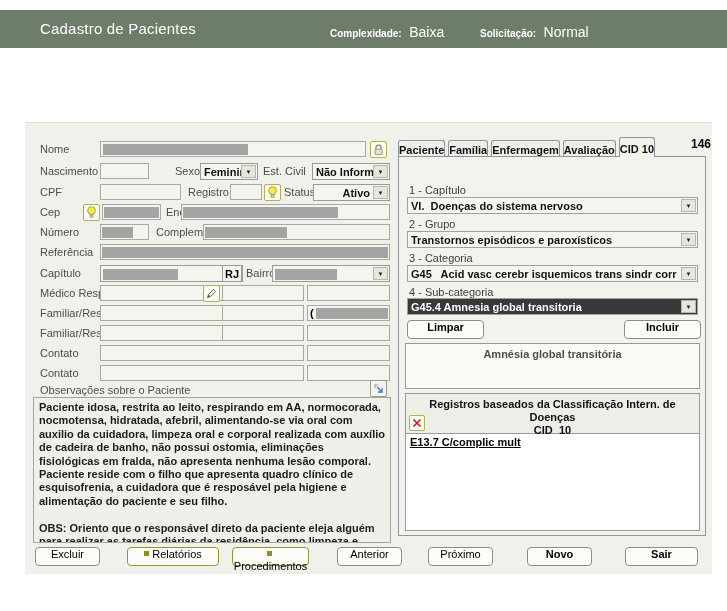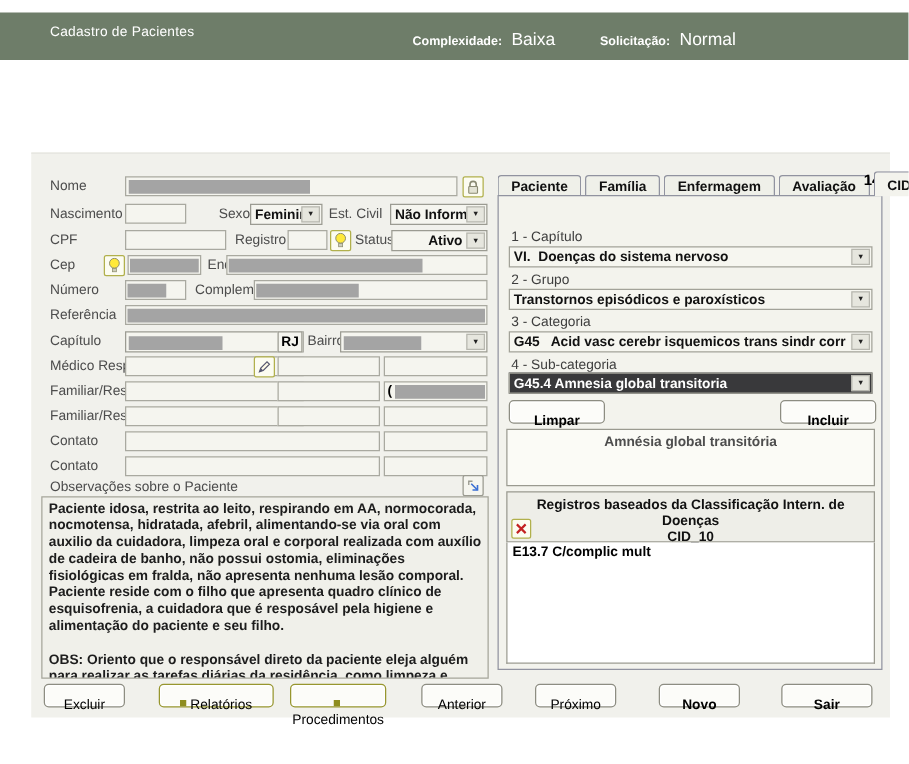--- a/index.html
+++ b/index.html
@@ -2,21 +2,21 @@
 <html><head>
 <meta charset="utf-8">
 <style>
   * { box-sizing: border-box; }
   html,body { margin:0; padding:0; background:#fff; }
   body { font-family:"Liberation Sans", sans-serif; }
   .screen { position:relative; width:727px; height:611px; background:#ffffff; overflow:hidden; }
 
   
   .header-bar { position:absolute; left:0; top:10px; width:727px; height:38px; background:#6e7d69; color:#fff; }
-  .header-title { position:absolute; left:40px; top:10px; font-size:11px; letter-spacing:0.2px; }
+  .header-title { position:absolute; left:40px; top:10px; font-size:15px; letter-spacing:0.2px; }
   .hlabel { font-size:10px; font-weight:bold; }
   .hvalue { font-size:14px; margin-left:3px; }
   .hgroup { position:absolute; top:13px; white-space:nowrap; }
 
   
   .panel { position:absolute; left:25px; top:122px; width:687px; height:452px; background:#f1f1ec; border-top:1px solid #e4e4de; }
 
   .row { position:absolute; left:0; width:687px; height:17px; }
   .flabel { position:absolute; top:2px; font-size:11px; color:#4c4c4c; white-space:nowrap; }
   .field { position:absolute; top:0; height:16px; background:#f5f5ef; border:1px solid #a9a9a0; }
@@ -26,40 +26,40 @@
   .selval.right { text-align:right; padding-right:19px; }
   .arrowbtn { position:absolute; right:1px; top:1px; width:15px; height:13px; background:#e6e6de; border:1px solid #b7b7af; font-size:6px; line-height:12px; text-align:center; color:#222; }
   .iconbtn { position:absolute; width:17px; height:17px; background:#fcfcf1; border:1px solid #b1b04c; border-radius:2px; display:flex; align-items:center; justify-content:center; }
   .iconbtn.plain { border:1px solid #9a9a90; background:#f5f5ef; }
   .ufbox { position:absolute; top:0; height:17px; background:#f5f5ef; border:1px solid #9b9b92; font-size:11px; font-weight:bold; text-align:center; padding-top:2px; }
 
   .obs-area { position:absolute; left:8px; top:274px; width:358px; height:146px; background:#f0f0ea; border:1px solid #a5a59b; font-size:11px; line-height:13.4px; font-weight:bold; color:#1c1c1c; padding:3px 5px; white-space:pre-wrap; overflow:hidden; }
 
   
   .tabs { position:absolute; left:373px; top:13px; height:21px; display:flex; align-items:flex-end; }
-  .tab { font-size:11px; font-weight:bold; color:#111; background:#eff0e9; border:1px solid #9193a0; border-bottom:none; border-radius:3px 3px 0 0; margin-right:3px; padding:3px 10px 2px; height:17px; white-space:nowrap; }
+  .tab { font-size:11px; font-weight:bold; color:#111; background:#eff0e9; border:1px solid #9193a0; border-bottom:none; border-radius:3px 3px 0 0; margin-right:3px; padding:3px 0 2px; height:17px; white-space:nowrap; }
   .tab.active { background:#f3f3ed; height:20px; padding-top:5px; z-index:3; position:relative; }
   .record-count { position:absolute; left:666px; top:14px; font-size:12px; font-weight:bold; color:#000; }
 
   .cid-box { position:absolute; left:373px; top:33px; width:308px; height:380px; background:#f3f3ed; border:1px solid #9193a0; }
   .cid-instruction { position:absolute; left:10px; top:9px; font-size:11px; color:#1f1f1f; white-space:nowrap; }
   .ddlabel { position:absolute; left:10px; font-size:11px; color:#3d3d3d; }
   .dd { position:absolute; left:8px; width:291px; height:17px; background:#f6f6f0; border:1px solid #a2a299; }
   .dd .selval { padding:2px 17px 0 3px; }
   .dd.selected { background:#39393b; }
   .dd.selected .selval { color:#fff; }
 
-  .btn { position:absolute; height:19px; background:#fcfcf9; border:1px solid #8d8d82; border-radius:4px; font-size:11px; color:#000; text-align:center; padding-top:10px; box-shadow: inset 0 0 0 1px #ffffff; }
+  .btn { position:absolute; height:19px; background:#fcfcf9; border:1px solid #8d8d82; border-radius:4px; font-size:11px; color:#000; text-align:center; padding-top:0; box-shadow: inset 0 0 0 1px #ffffff; }
   .btn.bold { font-weight:bold; }
   .btn.accent { border-color:#97962f; }
   .sq { display:inline-block; width:5px; height:5px; background:#8e8d20; margin-right:3px; vertical-align:2px; }
 
   .desc-box { position:absolute; left:6px; top:186px; width:295px; height:46px; background:#fbfbf6; border:1px solid #9a9a90; text-align:center; font-size:11px; font-weight:bold; color:#4e4e4e; padding-top:4px; }
   .reg-header { position:absolute; left:6px; top:236px; width:295px; height:41px; background:#eeeee8; border:1px solid #9a9a90; text-align:center; font-size:11px; font-weight:bold; color:#111; line-height:13px; padding-top:4px; }
-  .reg-list { position:absolute; left:6px; top:277px; width:295px; height:97px; background:#ffffff; border:1px solid #9a9a90; border-top:none; }
+  .reg-list { position:absolute; left:6px; top:277px; width:295px; height:97px; background:#ffffff; border:1px solid #9a9a90; border-top:none;text-decoration:underline; }
   .reg-item { font-size:11px; font-weight:bold; color:#000; padding:2px 4px; }
 
   
   .fbtn { top:424px; width:65px; }
 </style>
 </head>
 <body>
 
 <div class="screen">
 

